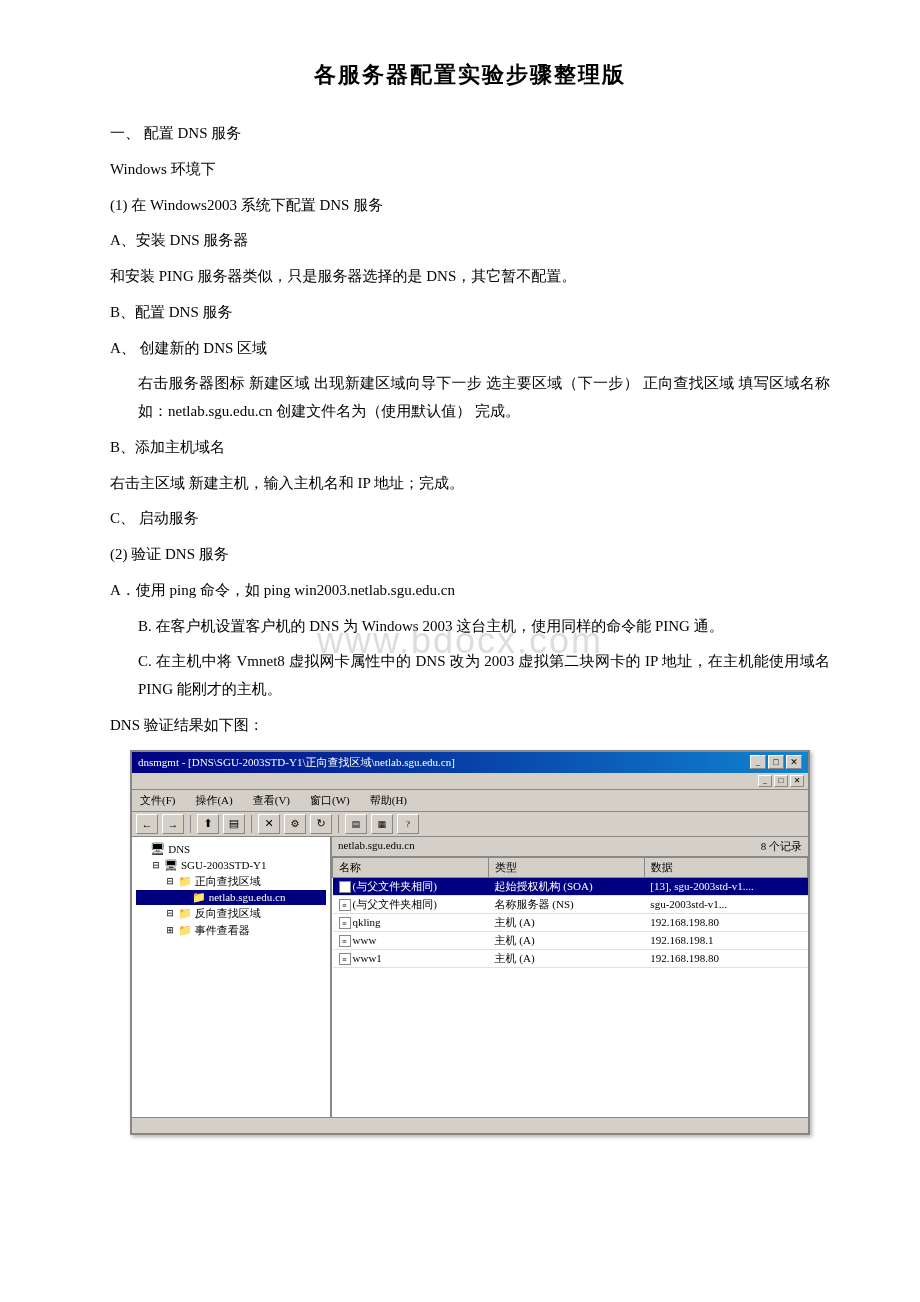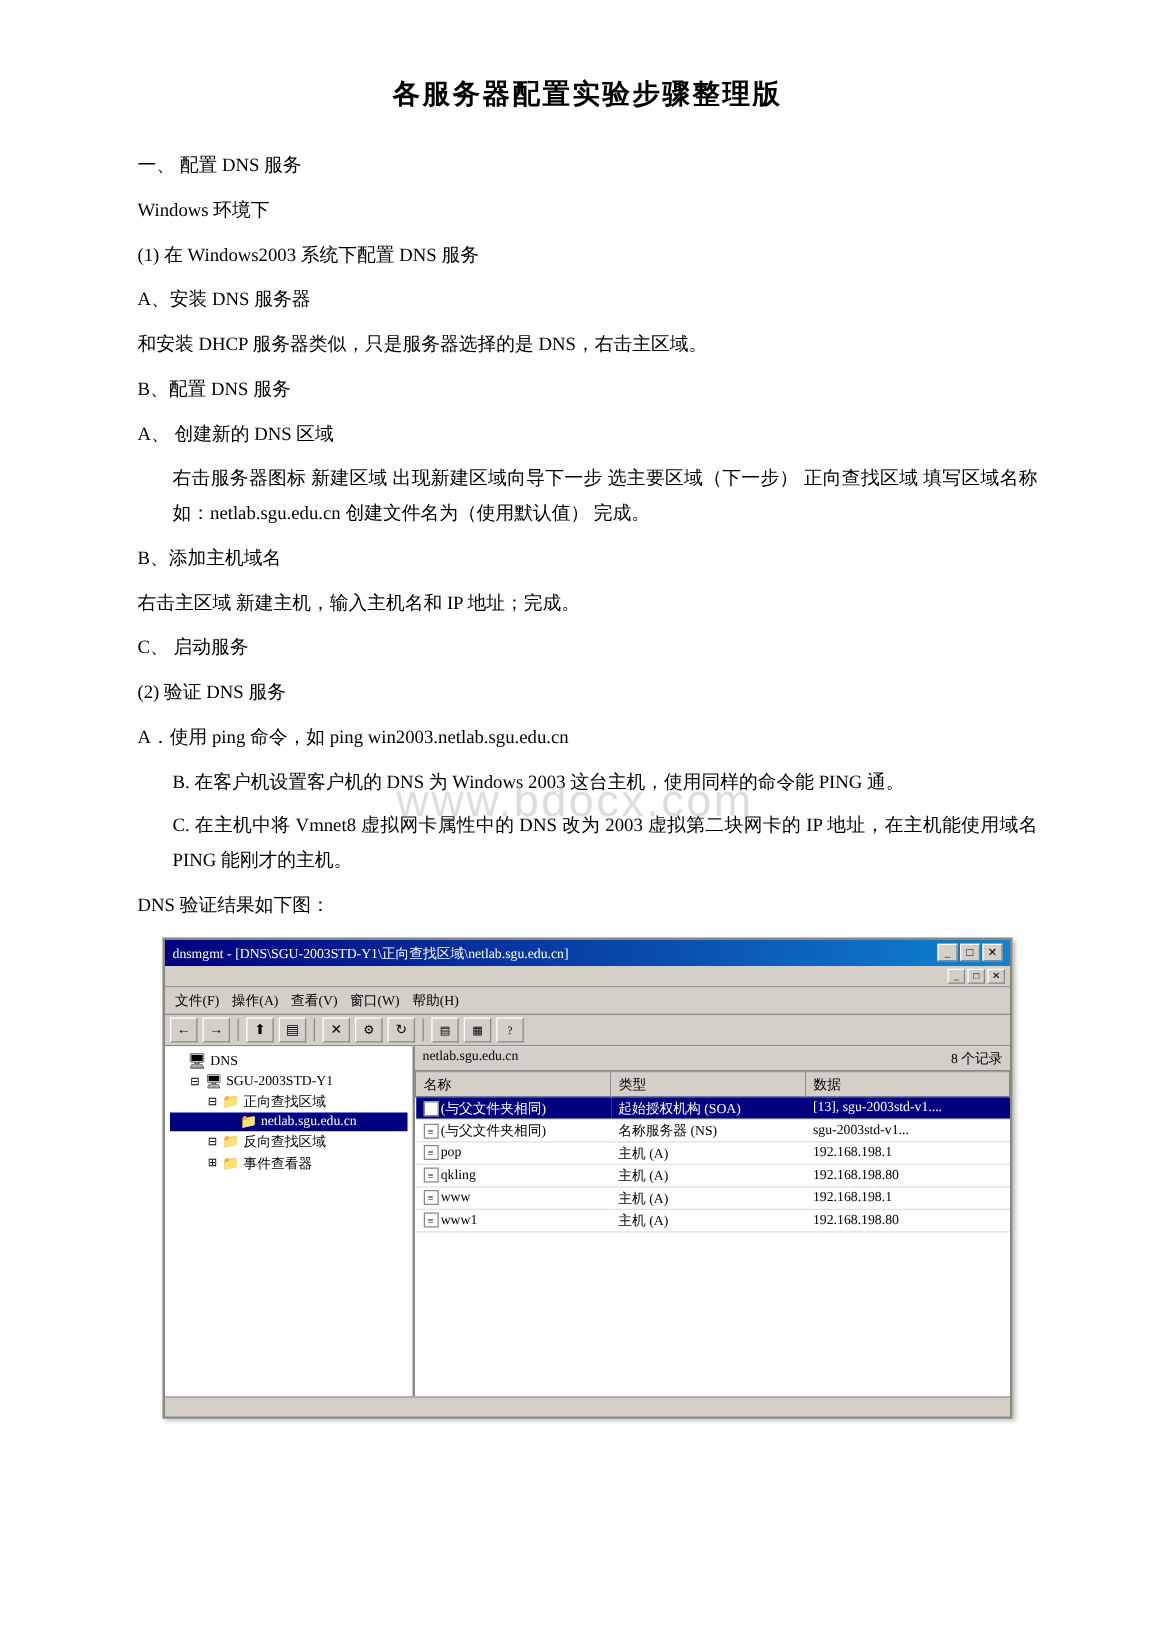--- a/index.html
+++ b/index.html
@@ -44,21 +44,21 @@
       pointer-events: none;
       z-index: 10;
       letter-spacing: 2px;
     }
 
     
     .dns-window {
       border: 2px solid #888;
       width: 680px;
       margin: 10px auto;
-      background: #fef9c3;
+      background: #fca5a5;
       font-family: "SimSun", "宋体", serif;
       font-size: 11px;
       box-shadow: 2px 2px 4px rgba(0,0,0,0.3);
     }
 
     .dns-titlebar {
       background: linear-gradient(to right, #000080, #1084d0);
       color: #fff;
       padding: 3px 6px;
       display: flex;
@@ -89,21 +89,21 @@
       align-items: center;
       justify-content: center;
       cursor: pointer;
       color: #000;
     }
 
     .dns-menubar {
       background: #d4d0c8;
       padding: 2px 4px;
       display: flex;
-      gap: 2px;
+      gap: 12px;
       font-size: 11px;
       border-bottom: 1px solid #888;
     }
 
     .dns-menubar span {
       padding: 1px 4px;
       cursor: pointer;
     }
 
     .dns-toolbar {
@@ -250,21 +250,21 @@
 
 <p class="indent1">
   <span>(1) 在 Windows2003 系统下配置 DNS 服务</span>
 </p>
 
 <p class="indent1">
   <span>A、安装 DNS 服务器</span>
 </p>
 
 <p class="indent1">
-  <span>和安装 DHCP 服务器类似，只是服务器选择的是 DNS，右击主区域。</span>
+  <span>和安装 PING 服务器类似，只是服务器选择的是 DNS，其它暂不配置。</span>
 </p>
 
 <p class="indent1">
   <span>B、配置 DNS 服务</span>
 </p>
 
 <p class="indent1">
   <span>A、 创建新的 DNS 区域</span>
 </p>
 
@@ -407,25 +407,20 @@
               <td><span class="record-icon">≡</span>(与父文件夹相同)</td>
               <td>起始授权机构 (SOA)</td>
               <td>[13], sgu-2003std-v1....</td>
             </tr>
             <tr>
               <td><span class="record-icon">≡</span>(与父文件夹相同)</td>
               <td>名称服务器 (NS)</td>
               <td>sgu-2003std-v1...</td>
             </tr>
             <tr>
-              <td><span class="record-icon">≡</span>pop</td>
-              <td>主机 (A)</td>
-              <td>192.168.198.1</td>
-            </tr>
-            <tr>
               <td><span class="record-icon">≡</span>qkling</td>
               <td>主机 (A)</td>
               <td>192.168.198.80</td>
             </tr>
             <tr>
               <td><span class="record-icon">≡</span>www</td>
               <td>主机 (A)</td>
               <td>192.168.198.1</td>
             </tr>
             <tr>

